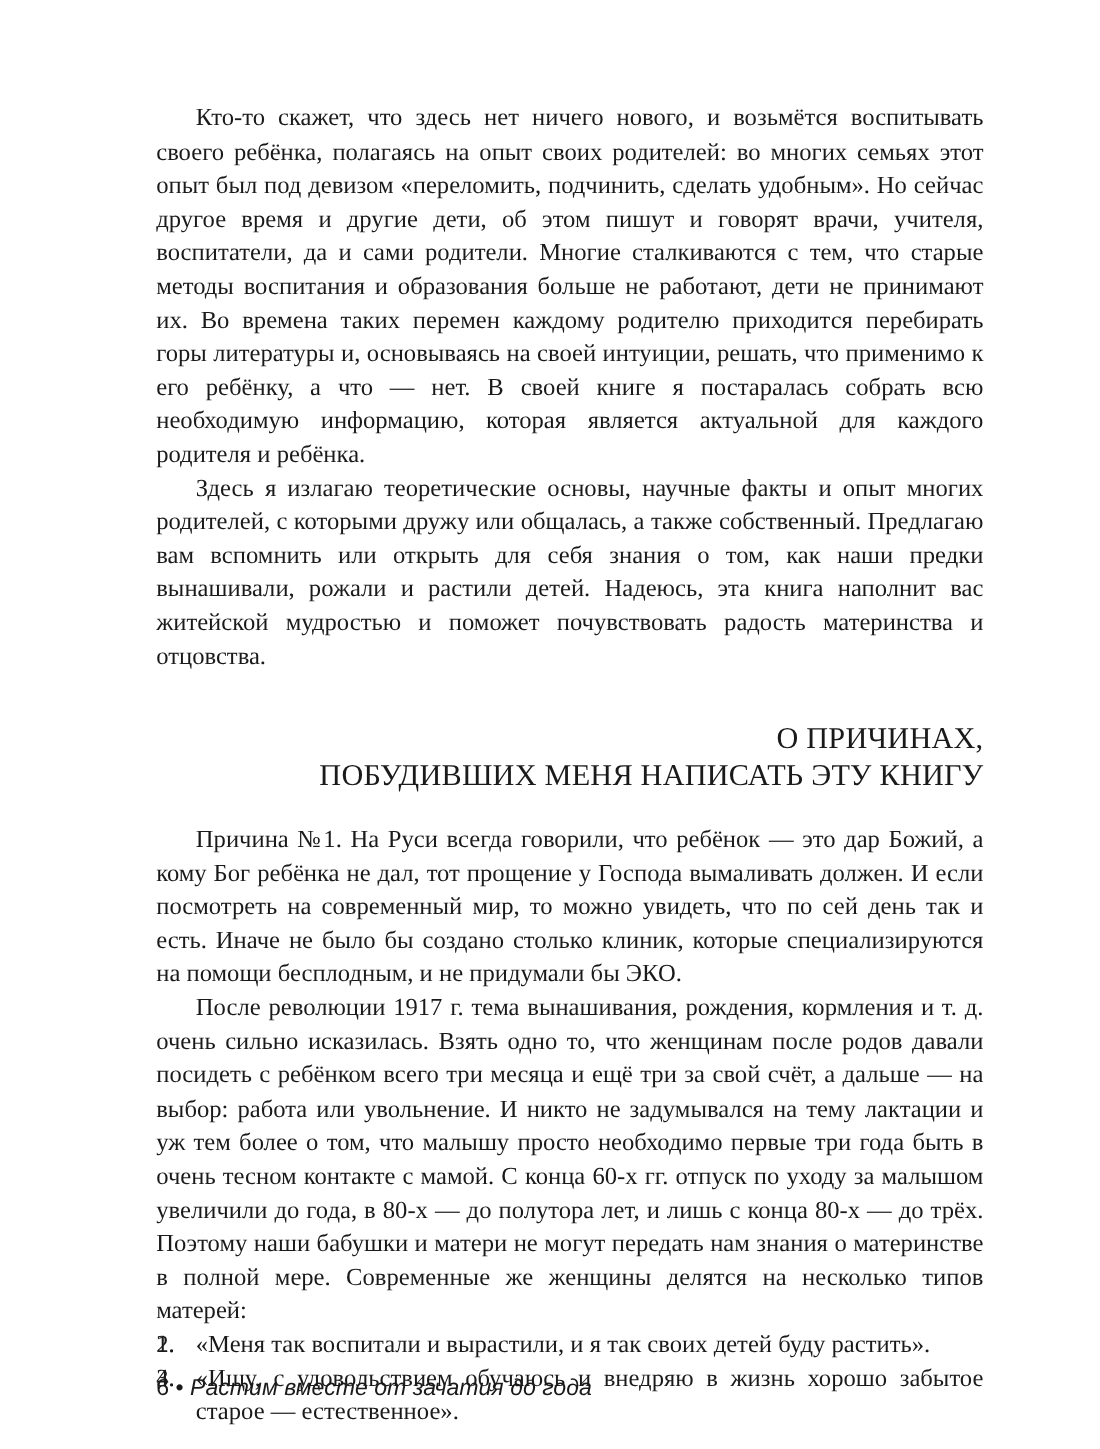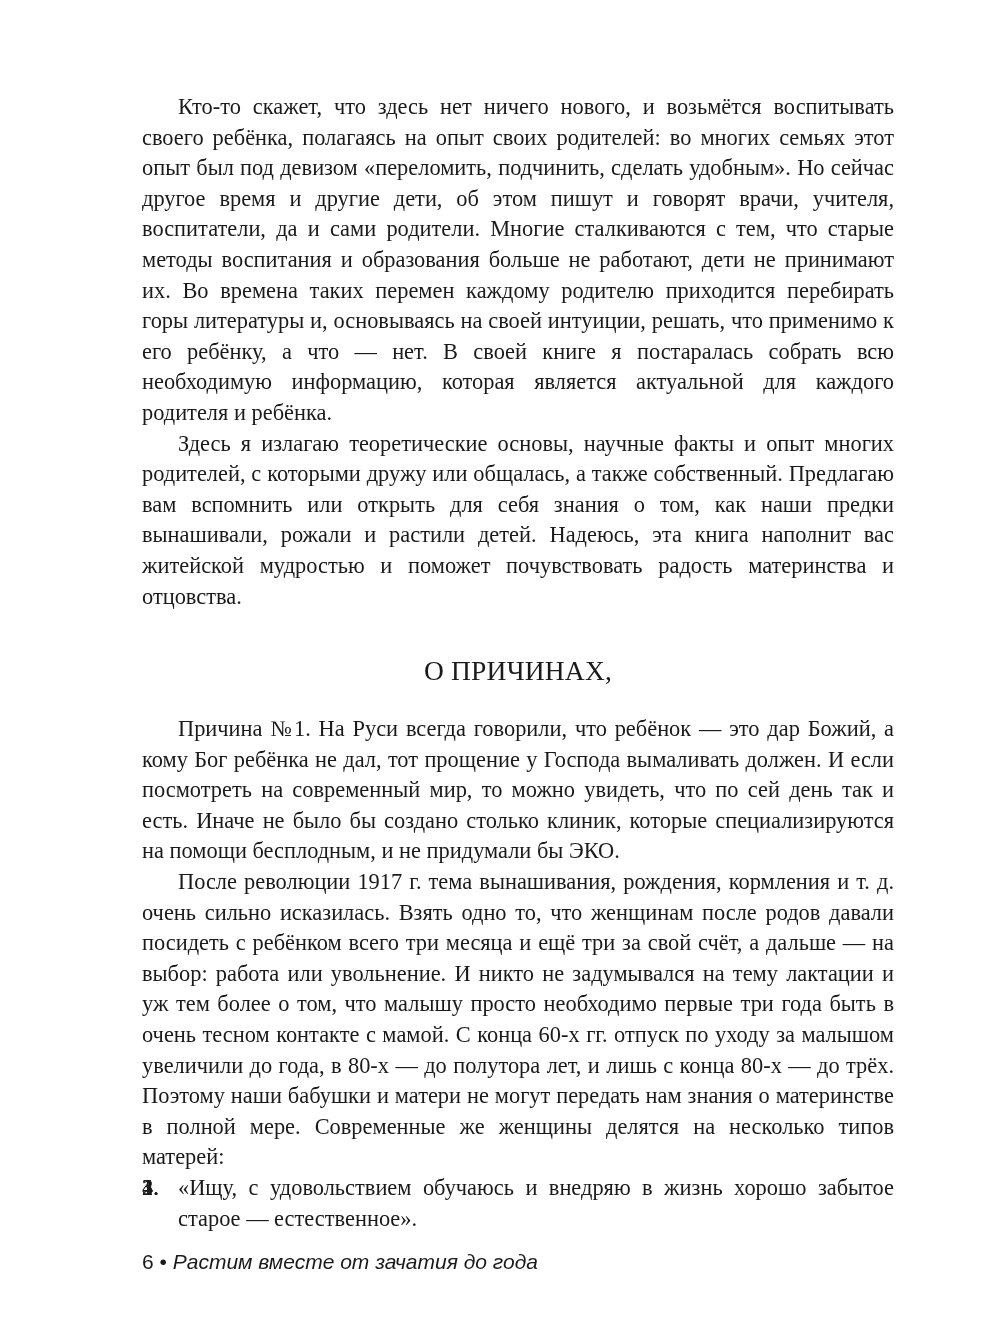--- a/index.html
+++ b/index.html
@@ -18,21 +18,21 @@
     .para { margin: 0; text-indent: 36px; text-align-last: left; }
     .heading {
       margin: 42px 0 26px 0;
       text-align: center;
       font-size: 27.5px;
       line-height: 34px;
       font-weight: normal;
       letter-spacing: 0.2px;
       text-indent: 0;
     }
-    .heading span { display: block; }
+    .heading span { display: block; text-align: right; }
     .bold { font-weight: normal; }
     .list { margin: 0; padding: 0; list-style: none; }
     .list li { position: relative; padding-left: 36px; text-align: justify; text-align-last: left; }
     .list .num { position: absolute; left: 0; top: 0; }
     .footer {
       position: absolute;
       left: 142px;
       top: 1250px;
       font-family: Liberation Sans, sans-serif;
       font-size: 21px;
@@ -42,29 +42,30 @@
   </style>
 </head>
 <body>
 
 <div class="page">
   <p class="para">Кто-то скажет, что здесь нет ничего нового, и возьмётся воспитывать своего ребёнка, полагаясь на опыт своих родителей: во многих семьях этот опыт был под девизом «переломить, подчинить, сделать удобным». Но сейчас другое время и другие дети, об этом пишут и говорят врачи, учителя, воспитатели, да и сами родители. Многие сталкиваются с тем, что старые методы воспитания и образования больше не работают, дети не принимают их. Во времена таких перемен каждому родителю приходится перебирать горы литературы и, основываясь на своей интуиции, решать, что применимо к его ребёнку, а что — нет. В своей книге я постаралась собрать всю необходимую информацию, которая является актуальной для каждого родителя и ребёнка.</p>
   <p class="para">Здесь я излагаю теоретические основы, научные факты и опыт многих родителей, с которыми дружу или общалась, а также собственный. Предлагаю вам вспомнить или открыть для себя знания о том, как наши предки вынашивали, рожали и растили детей. Надеюсь, эта книга наполнит вас житейской мудростью и поможет почувствовать радость материнства и отцовства.</p>
 
   <h2 class="heading">
     <span>О ПРИЧИНАХ,</span>
+    <span>ПОБУДИВШИХ МЕНЯ НАПИСАТЬ ЭТУ КНИГУ</span>
   </h2>
 
   <p class="para"><span class="bold">Причина №1.</span><span> На Руси всегда говорили, что ребёнок — это дар Божий, а кому Бог ребёнка не дал, тот прощение у Господа вымаливать должен. И если посмотреть на современный мир, то можно увидеть, что по сей день так и есть. Иначе не было бы создано столько клиник, которые специализируются на помощи бесплодным, и не придумали бы ЭКО.</span></p>
 
   <p class="para">После революции 1917 г. тема вынашивания, рождения, кормления и т. д. очень сильно исказилась. Взять одно то, что женщинам после родов давали посидеть с ребёнком всего три месяца и ещё три за свой счёт, а дальше — на выбор: работа или увольнение. И никто не задумывался на тему лактации и уж тем более о том, что малышу просто необходимо первые три года быть в очень тесном контакте с мамой. С конца 60-х гг. отпуск по уходу за малышом увеличили до года, в 80-х — до полутора лет, и лишь с конца 80-х — до трёх. Поэтому наши бабушки и матери не могут передать нам знания о материнстве в полной мере. Современные же женщины делятся на несколько типов матерей:</p>
 
   <ol class="list">
     <li><span class="num">1.</span></li>
-    <li><span class="num">2.</span></li>
+    <li><span class="num">2.</span><span>«Меня так воспитали и вырастили, и я так своих детей буду растить».</span></li>
     <li><span class="num">3.</span></li>
     <li><span class="num">4.</span><span>«Ищу, с удовольствием обучаюсь и внедряю в жизнь хорошо забытое старое — естественное».</span></li>
   </ol>
 
 </div>
 
 <div class="footer">
   <span>6</span>
   <span>•</span>
   <span class="title">Растим вместе от зачатия до года</span>

